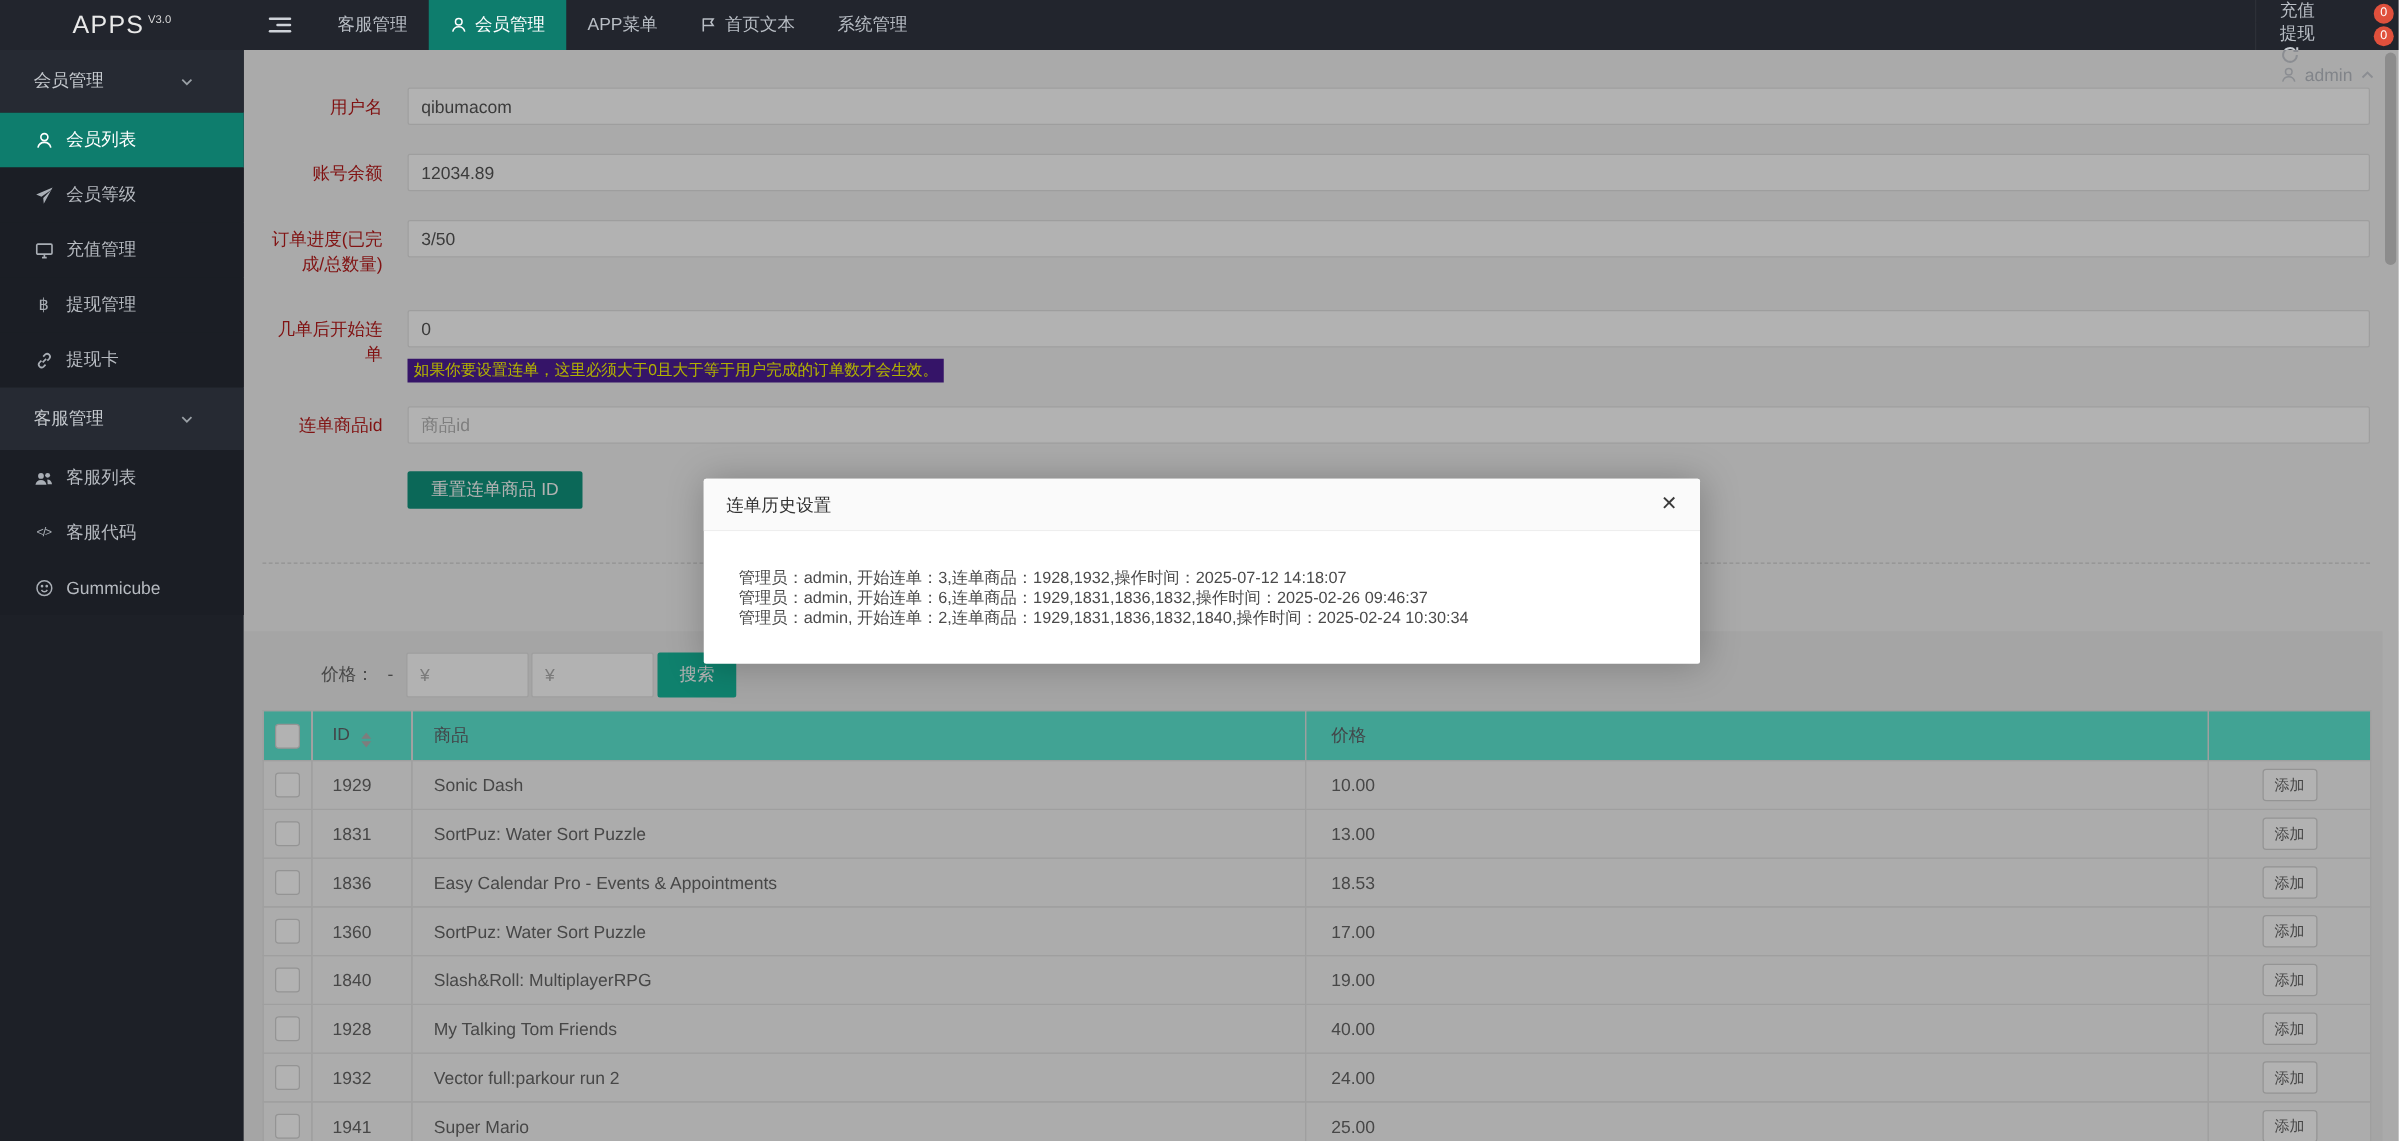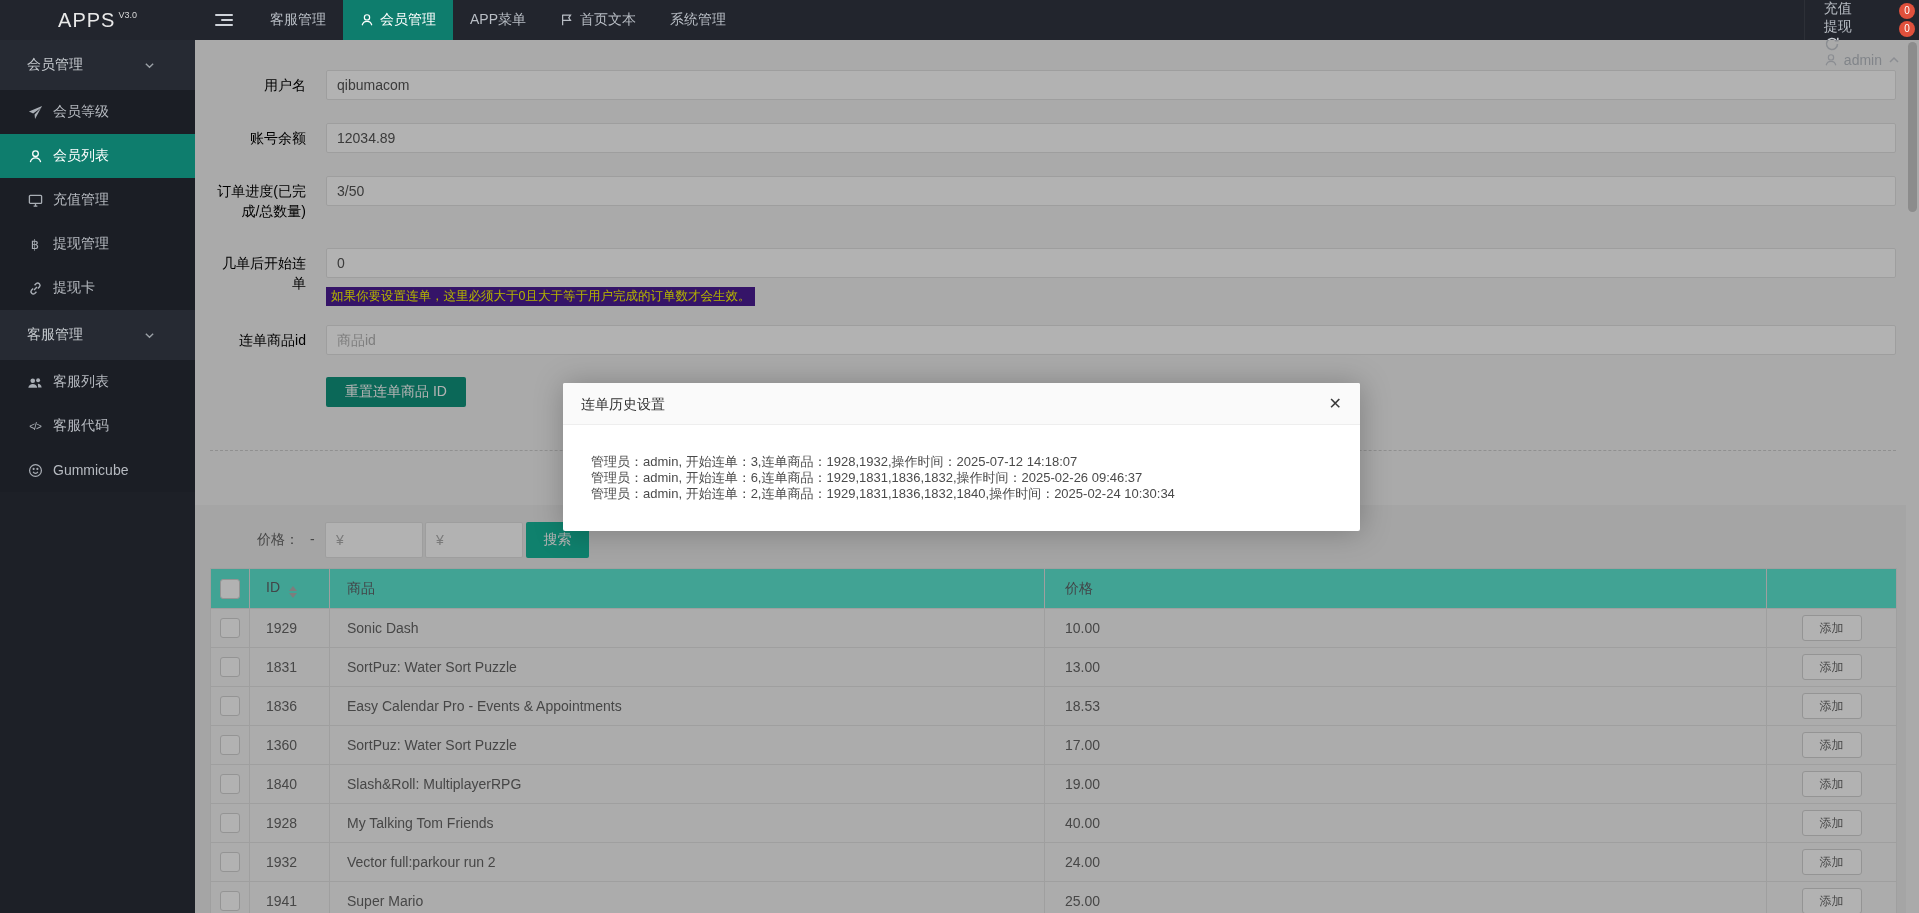--- a/index.html
+++ b/index.html
@@ -31,21 +31,21 @@
   .side-group-title .chev { position:absolute; right:40px; top:20px; }
   .side-item { height:44px; display:flex; align-items:center; gap:10px; padding-left:27px; background:#1b1e25; color:#b6bac0; font-size:14px; cursor:pointer; }
   .side-item.active { background:#0e7d6d; color:#fff; }
   .side-item .icon { width:16px; color:#a9aeb5; }
   .side-item.active .icon { color:#fff; }
 
   
   .content { position:absolute; top:40px; left:195px; right:0; bottom:0; background:#ececec; }
   .form-panel { position:absolute; top:0; left:0; right:0; height:465px; background:#f4f4f4; }
   .f-row { position:absolute; left:0; right:23px; height:30px; display:flex; }
-  .f-label { position:absolute; left:16px; width:95px; text-align:right; color:#000000; font-size:14px; line-height:20px; top:5px; }
+  .f-label { position:absolute; left:16px; width:95px; text-align:right; color:#b91c1c; font-size:14px; line-height:20px; top:5px; }
   .f-input { position:absolute; left:131px; right:0; height:30px; border:1px solid #e3e3e3; background:#fff; border-radius:2px; padding:0 10px; font-size:14px; color:#555; font-family:inherit; }
   .f-input::placeholder { color:#b5b5b5; }
   .warn-bar { position:absolute; left:131px; top:247px; background:#4c1d95; color:#ffff00; font-size:12.5px; line-height:19px; padding:0 5px; white-space:nowrap; }
   .reset-btn { position:absolute; left:131px; top:337px; width:140px; height:30px; background:#10967f; color:#fff; border:none; border-radius:2px; font-size:14px; cursor:pointer; font-family:inherit; }
   .dash-divider { position:absolute; left:15px; right:23px; top:410px; border-top:1px dashed #cfcfcf; }
 
   
   .filter-label { position:absolute; left:62px; top:491px; font-size:14px; color:#666; }
   .filter-sep { position:absolute; left:115px; top:491px; font-size:14px; color:#666; }
   .price-input { position:absolute; top:482px; width:98px; height:36px; border:1px solid #e3e3e3; background:#fff; border-radius:2px; padding:0 10px; font-size:14px; color:#555; font-family:inherit; }
@@ -62,21 +62,21 @@
   .col-check { width:39px; }
   .col-id { width:80px; }
   .col-prod { width:715px; }
   .col-price { width:722px; }
   .cell-check { text-align:center !important; }
   .checkbox { display:inline-block; width:20px; height:20px; border:1px solid #d4d4d4; background:#fff; border-radius:3px; vertical-align:middle; cursor:pointer; }
   .cell-id { padding-left:16px; }
   .cell-prod { padding-left:17px; }
   .cell-price { padding-left:20px; }
   .cell-action { text-align:center !important; }
-  .add-btn { width:60px; height:26px; background:#fff; border:1px solid #d4d4d4; border-radius:3px; color:#666; font-size:12px; cursor:pointer; font-family:inherit; padding:0;text-align:center; }
+  .add-btn { width:44px; height:26px; background:#fff; border:1px solid #d4d4d4; border-radius:3px; color:#666; font-size:12px; cursor:pointer; font-family:inherit; padding:0;text-align:center; }
   .sort { display:inline-flex; flex-direction:column; gap:2px; margin-left:9px; vertical-align:1px; }
   .sort i { display:block; width:0; height:0; border-left:4px solid transparent; border-right:4px solid transparent; }
   .sort .up { border-bottom:5px solid #b3b3b3; }
   .sort .dn { border-top:5px solid #b3b3b3; }
 
   
   .scrollbar { position:absolute; right:0; top:0; bottom:0; width:13px; background:#f4f4f4; }
   .scroll-thumb { position:absolute; left:2px; top:2px; width:9px; height:170px; background:#c9c9c9; border-radius:5px; }
 
   
@@ -166,36 +166,36 @@
 
 <div class="sidebar">
   <div class="side-group-title">
     <span>会员管理</span>
     <span class="chev icon">
       <svg width="11" height="11" viewBox="0 0 12 12" fill="none" stroke="#9aa0a6" stroke-width="1.5">
           <path d="M2 4l4 4 4-4"></path>
         </svg>
     </span>
   </div>
-  <div class="side-item">
-    <span class="icon">
-      <svg width="15" height="15" viewBox="0 0 16 16" fill="currentColor">
-          <path d="M15 1L1 7l4.5 2L14 3 7 10l.5 5z"></path>
-        </svg>
-    </span>
-    <span>会员等级</span>
-  </div>
   <div class="side-item active">
     <span class="icon">
       <svg width="15" height="15" viewBox="0 0 16 16" fill="none" stroke="currentColor" stroke-width="1.4">
           <circle cx="8" cy="5" r="3"></circle>
           <path d="M2.5 14c.7-3 2.8-4.5 5.5-4.5s4.8 1.5 5.5 4.5"></path>
         </svg>
     </span>
     <span>会员列表</span>
+  </div>
+  <div class="side-item">
+    <span class="icon">
+      <svg width="15" height="15" viewBox="0 0 16 16" fill="currentColor">
+          <path d="M15 1L1 7l4.5 2L14 3 7 10l.5 5z"></path>
+        </svg>
+    </span>
+    <span>会员等级</span>
   </div>
   <div class="side-item">
     <span class="icon">
       <svg width="15" height="15" viewBox="0 0 16 16" fill="none" stroke="currentColor" stroke-width="1.4">
           <rect x="1.5" y="2.5" width="13" height="8.5" rx="1"></rect>
           <path d="M6 14h4M8 11v3"></path>
         </svg>
     </span>
     <span>充值管理</span>
   </div>

